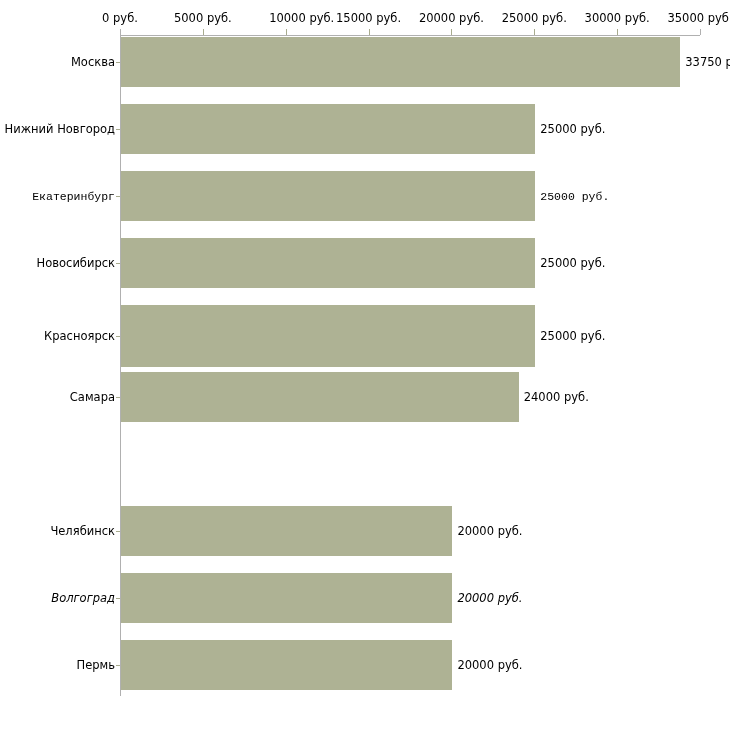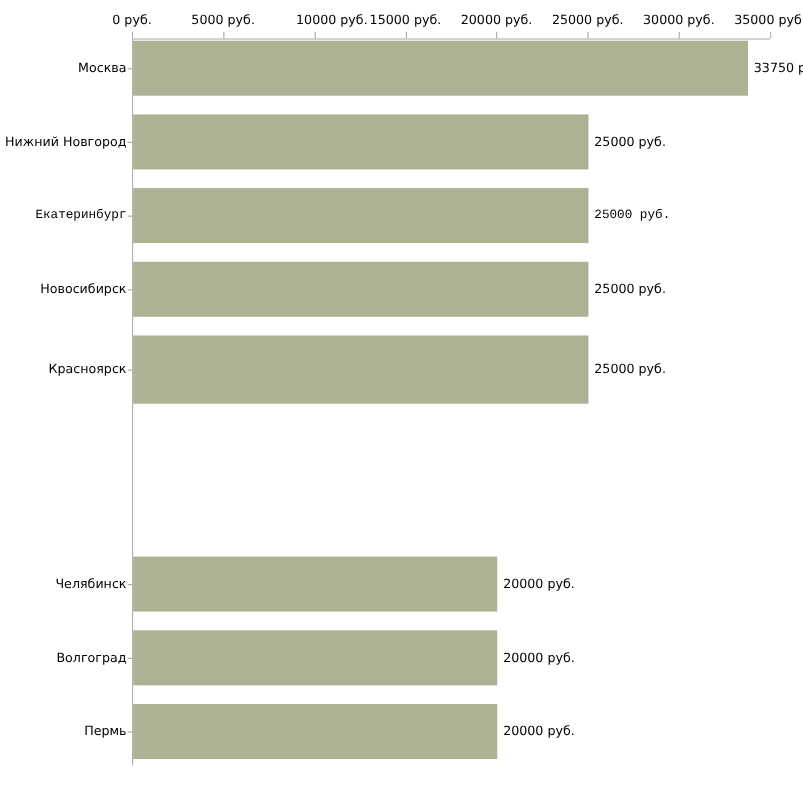--- a/index.html
+++ b/index.html
@@ -159,27 +159,33 @@
         <div class="cat-tick"></div>
         <div class="bar" style="width: 414.286px; background: rgb(174, 178, 148);"></div>
         <div class="bar-value" style="left: 540.286px;">25000 руб.</div>
       </div>
       <div class="bar-row" style="top: 305px; height: 62px;">
         <div class="cat-label">Красноярск</div>
         <div class="cat-tick"></div>
         <div class="bar" style="width: 414.286px; background: rgb(174, 178, 148);"></div>
         <div class="bar-value" style="left: 540.286px;">25000 руб.</div>
       </div>
+      <div class="bar-row" style="top: 372px; height: 50px;">
+        <div class="cat-label">Самара</div>
+        <div class="cat-tick"></div>
+        <div class="bar" style="width: 397.714px; background: rgb(174, 178, 148);"></div>
+        <div class="bar-value" style="left: 523.714px;">24000 руб.</div>
+      </div>
       <div class="bar-row" style="top: 506px; height: 50px;">
         <div class="cat-label">Челябинск</div>
         <div class="cat-tick"></div>
         <div class="bar" style="width: 331.429px; background: rgb(174, 178, 148);"></div>
         <div class="bar-value" style="left: 457.429px;">20000 руб.</div>
       </div>
-      <div class="bar-row" style="top: 573px; height: 50px;">
+      <div class="bar-row" style="top: 573px; height: 50px; font-style: italic;">
         <div class="cat-label">Волгоград</div>
         <div class="cat-tick"></div>
         <div class="bar" style="width: 331.429px; background: rgb(174, 178, 148);"></div>
         <div class="bar-value" style="left: 457.429px;">20000 руб.</div>
       </div>
       <div class="bar-row" style="top: 640px; height: 50px;">
         <div class="cat-label">Пермь</div>
         <div class="cat-tick"></div>
         <div class="bar" style="width: 331.429px; background: rgb(174, 178, 148);"></div>
         <div class="bar-value" style="left: 457.429px;">20000 руб.</div>

